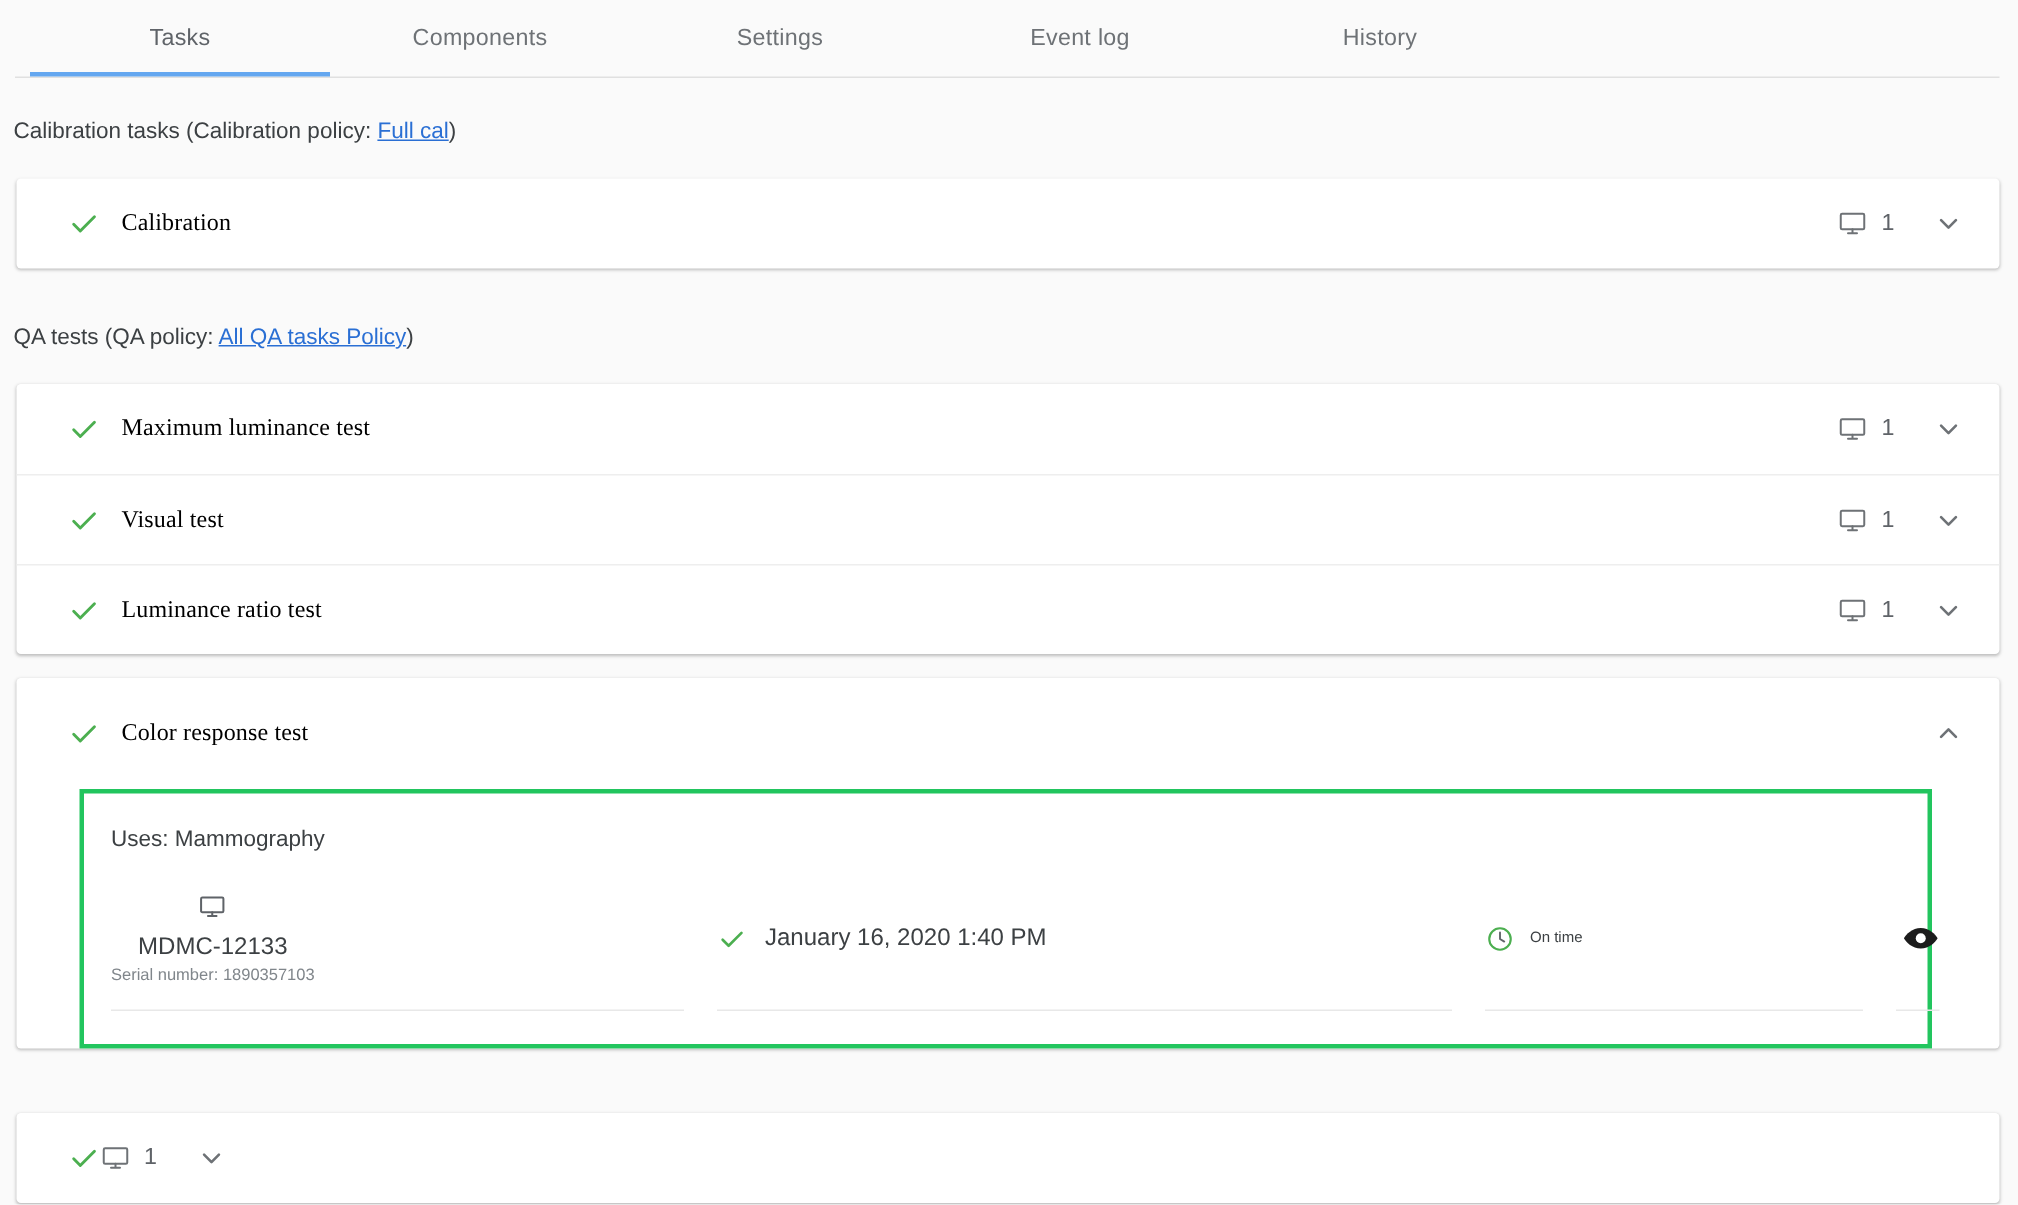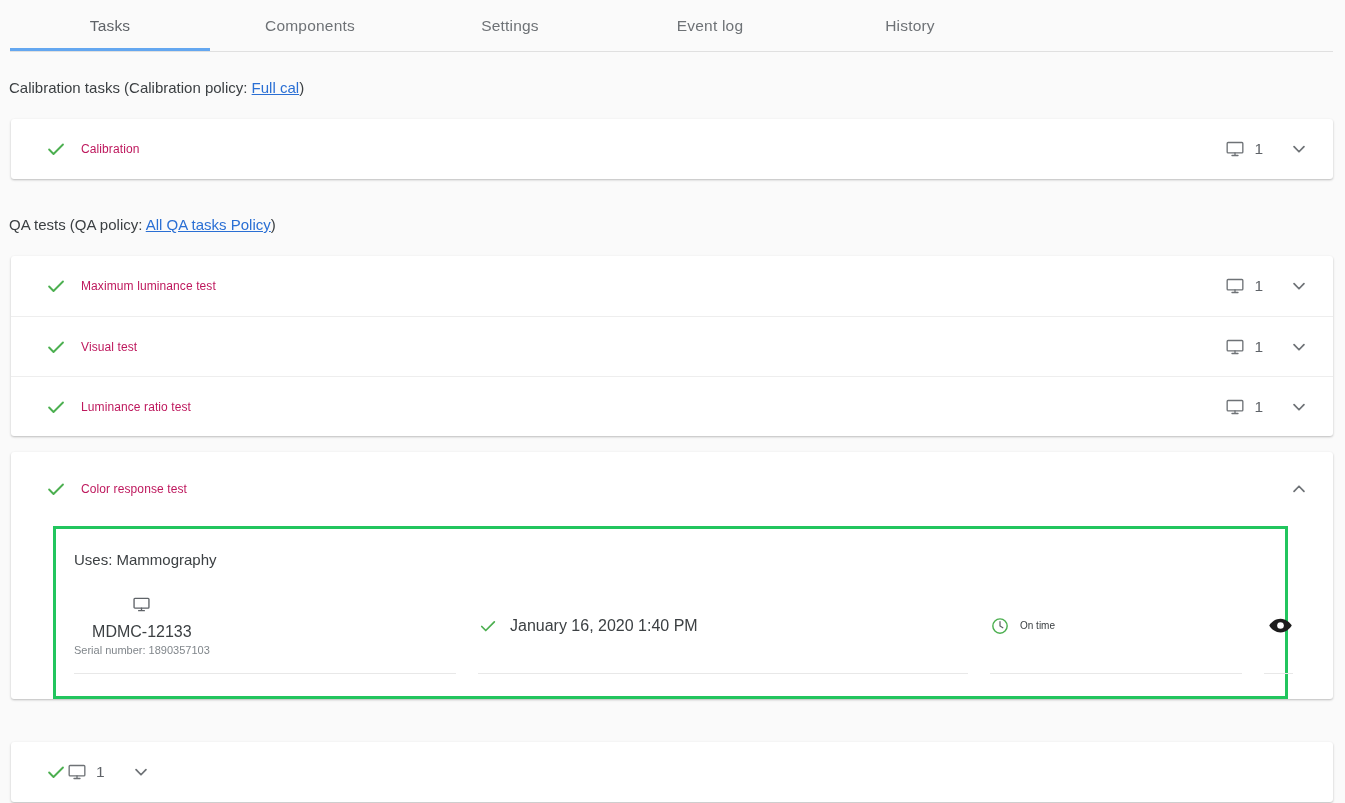--- a/index.html
+++ b/index.html
@@ -12,21 +12,21 @@
     overflow: hidden;
   }
 
   
   .tabbar {
     position: relative;
     height: 52px;
     background: #fafafa;
     display: flex;
     align-items: flex-start;
-    padding-left: 10px;
+    padding-left: 20px;
   }
   .tabbar::after {
     content: "";
     position: absolute;
     left: 10px; right: 12px; bottom: 0;
     height: 1px;
     background: #e0e0e0;
   }
   .tab {
     width: 200px;
@@ -82,25 +82,26 @@
     cursor: pointer;
   }
   .task-row + .task-row { border-top: 1px solid #eeeeee; }
 
   .check {
     width: 22px; height: 22px;
     flex: 0 0 22px;
     display: block;
   }
   .task-label {
-    font-size: 12px;
-    color: #be185d;
+    font-size: 16px;
+    color: #000000;
     margin-left: 14px;
     flex: 1 1 auto;
     letter-spacing: .1px;
+    font-family: Liberation Serif, serif;
   }
 
   .row-right {
     display: flex;
     align-items: center;
     gap: 9px;
     padding-right: 23px;
   }
   .monitor-ico { width: 20px; height: 20px; display: block; }
   .dev-count { font-size: 15.5px; color: #5f6368; }

